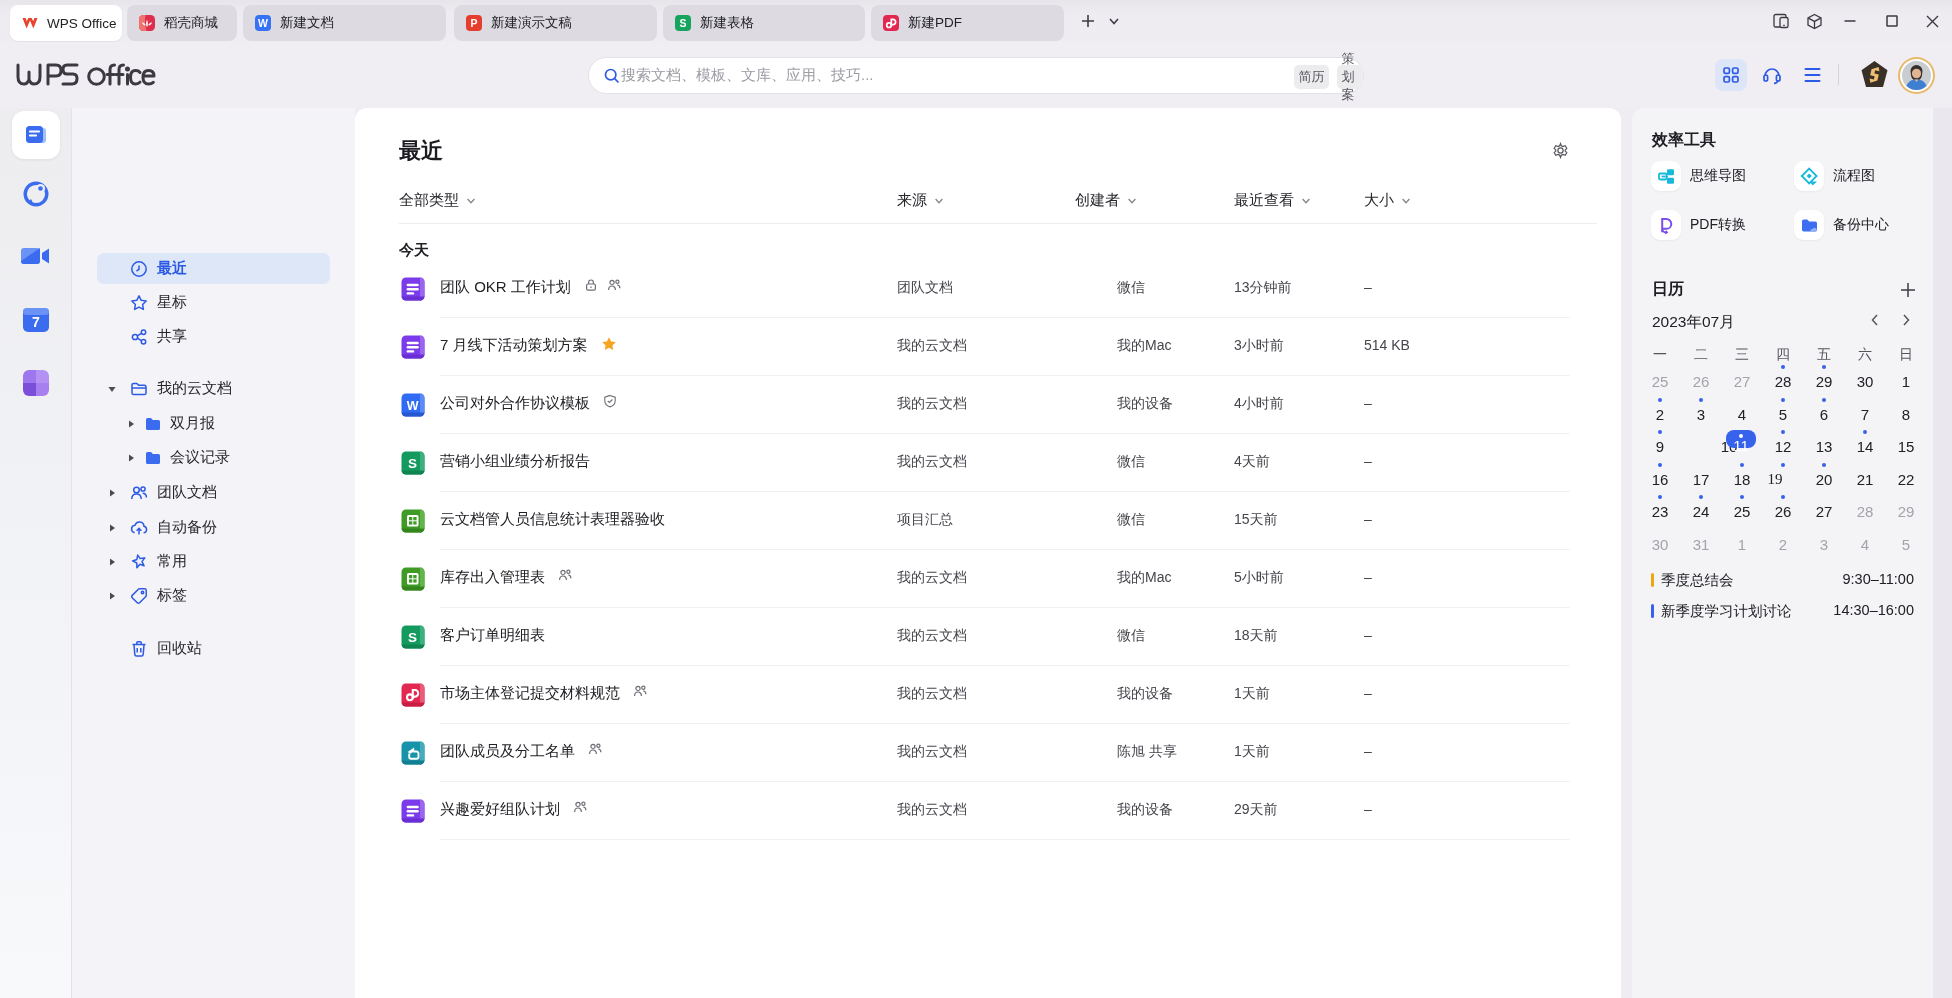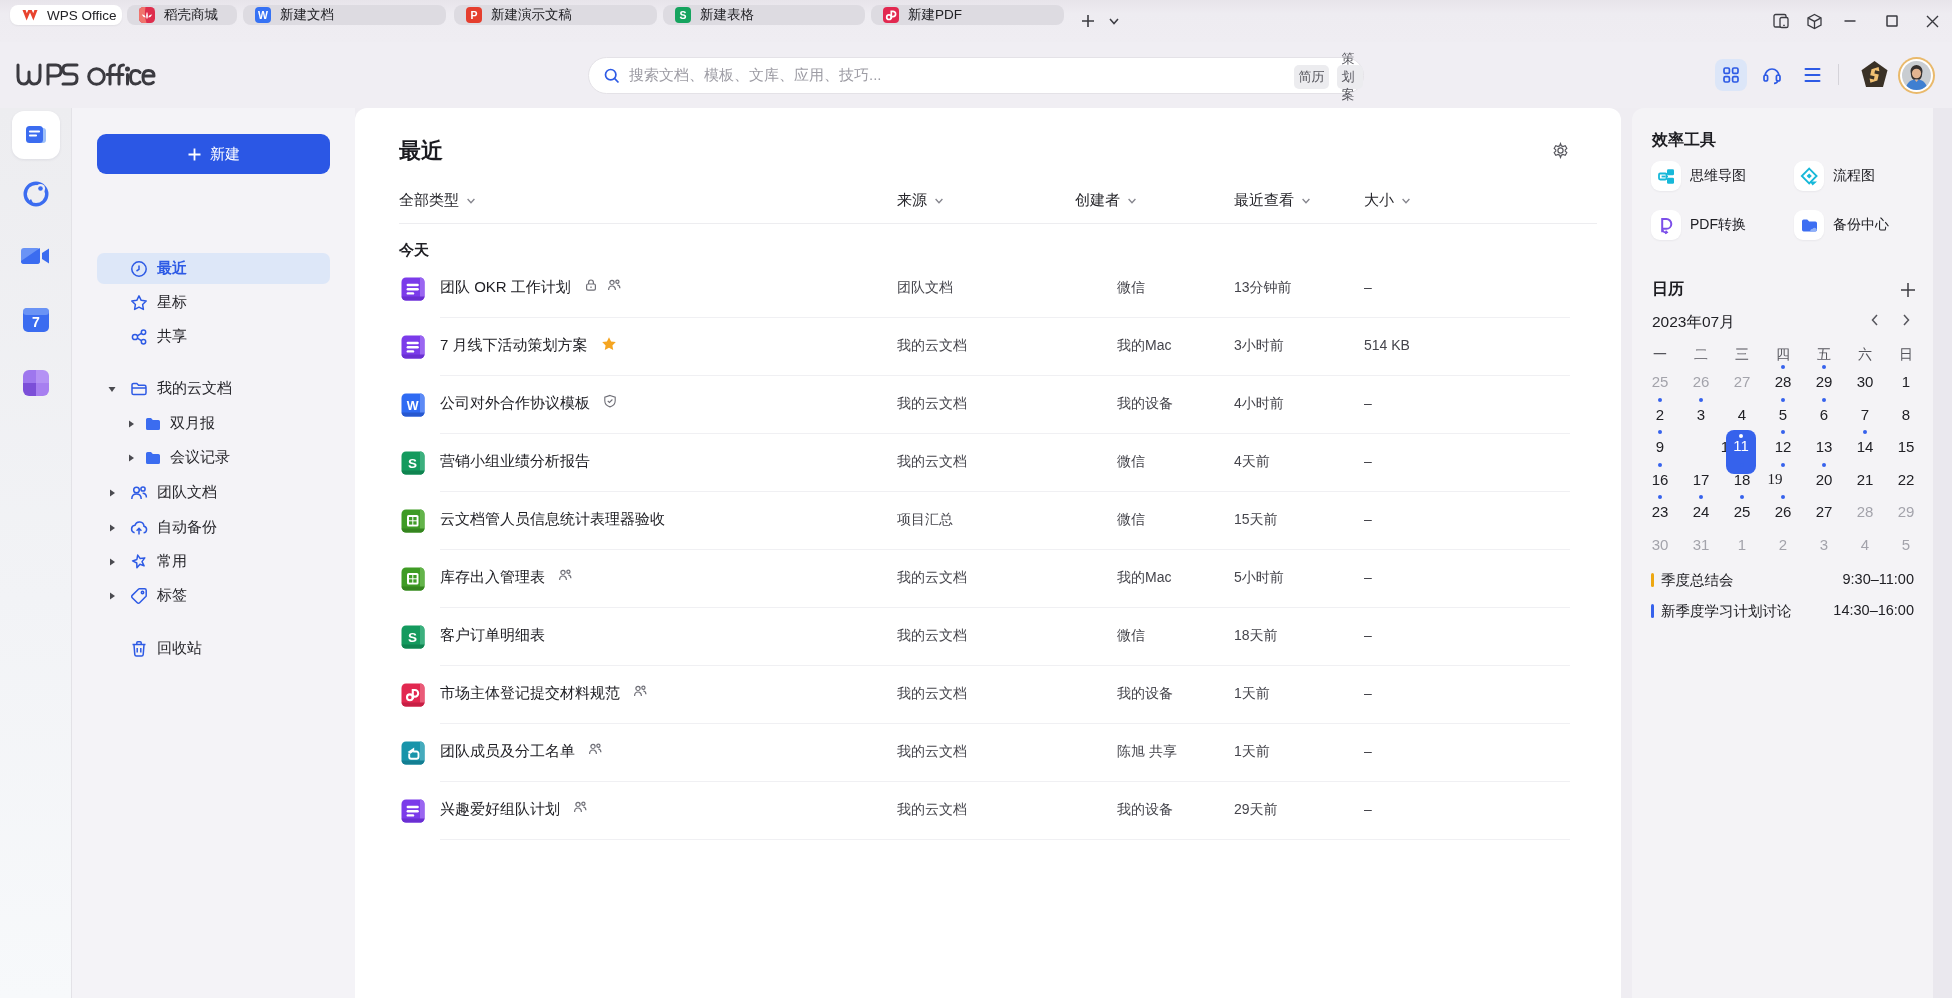--- a/index.html
+++ b/index.html
@@ -1,27 +1,27 @@
 <!DOCTYPE html>
 <html><head>
 <meta charset="utf-8">
 <style>
 * { margin:0; padding:0; box-sizing:border-box; }
 html,body { width:1952px; height:998px; overflow:hidden; }
 body { font-family:"Liberation Sans",sans-serif; background:#efedf2; position:relative; color:#212126; }
 
 #tabbar { position:absolute; left:0; top:0; width:1952px; height:42px; background:linear-gradient(180deg,#e7e4ea 0px,#eeecf1 14px,#efedf2 100%); }
-.tab { position:absolute; top:5px; height:20px; border-radius:8px; background:#dddbe1; display:flex; align-items:center; font-size:13.5px; color:#222226; }
+.tab { position:absolute; top:5px; height:36px; border-radius:8px; background:#dddbe1; display:flex; align-items:center; font-size:13.5px; color:#222226; }
 .tab.active { background:#ffffff; box-shadow:0 1px 2px rgba(0,0,0,.06); }
 .tab .ticon { width:18px; height:18px; margin:0 8px 0 11px; flex:0 0 auto; }
 .tbtn { position:absolute; top:7px; width:28px; height:28px; display:flex; align-items:center; justify-content:center; }
 
 #header { position:absolute; left:0; top:42px; width:1952px; height:66px; background:#f0eef3; }
 #search { position:absolute; left:588px; top:15px; width:776px; height:37px; background:#fff; border:1px solid #e4e2e7; border-radius:19px; display:flex; align-items:center; }
-#search .ph { color:#9d9ca4; font-size:15px; margin-left:8px; }
+#search .ph { color:#9d9ca4; font-size:15px; margin-left:0; }
 .stag { height:24px; border-radius:5px; background:#ececef; color:#55555c; font-size:13px; display:flex; align-items:center; padding:0 4.5px;margin-left:36px; }
 
 #rail { position:absolute; left:0; top:108px; width:72px; height:890px; background:linear-gradient(180deg,#ededf0 0%,#f2f3f6 55%,#f7f9fb 100%); border-right:1px solid #e3e2e7; }
 
 #side { position:absolute; left:72px; top:108px; width:283px; height:890px; background:#f4f3f7; }
 .btn-new { position:absolute; left:25px; top:26px; width:233px; height:40px; background:#2b57e5; border-radius:9px; color:#fff; font-size:15px; display:flex; align-items:center; justify-content:center; gap:8px; }
 .btn-imp { position:absolute; left:25px; top:79px; width:233px; height:40px; background:#fff; border:1px solid #e2e1e6; border-radius:9px; color:#2d5ae5; font-size:15px; display:flex; align-items:center; justify-content:center; gap:8px; }
 .mitem { position:absolute; left:25px; width:233px; height:31px; display:flex; align-items:center; font-size:15px; color:#26262b; }
 .mitem .arr { position:absolute; left:10px; width:10px; }
 .mitem .mic { position:absolute; left:33px; width:18px; height:18px; }
@@ -49,21 +49,21 @@
 #right { position:absolute; left:1632px; top:108px; width:320px; height:890px; background:#f4f3f6; border-radius:12px 0 0 0; }
 #right h2 { position:absolute; left:20px; font-size:16px; font-weight:700; color:#1c1c21; }
 .tool { position:absolute; display:flex; align-items:center; gap:9px; font-size:14px; color:#202025; }
 .tool .tbox { width:30px; height:30px; background:#fff; border-radius:9px; box-shadow:0 1px 2px rgba(20,20,40,.05); display:flex; align-items:center; justify-content:center; }
 
 #cal { position:absolute; left:0; top:0; width:320px; }
 .wd { position:absolute; width:30px; text-align:center; font-size:14px; color:#55555c; }
 .dn { position:absolute; width:30px; text-align:center; font-size:15px; color:#212126; }
 .dn.gray { color:#a3a3ab; }
 .dot { position:absolute; width:4px; height:4px; border-radius:2px; background:#3662ec; }
-#sel11 { position:absolute; width:30px; height:44px; background:#3662ec; border-radius:8px; color:#fff; font-size:15px; text-align:center; }
+#sel11 { position:absolute; width:30px; height:18px; background:#3662ec; border-radius:8px; color:#fff; font-size:15px; text-align:center; }
 .agn { position:absolute; left:19px; width:263px; height:20px; font-size:14.5px; color:#202025; }
 .agn .bar { position:absolute; left:0; top:3px; width:3px; height:14px; border-radius:1.5px; }
 .agn .at { position:absolute; left:10px; top:1px; }
 .agn .tm { position:absolute; right:0; top:1px; }
 </style>
 </head>
 <body>
 <div id="tabbar">
   <div class="tab active" style="left:10px;width:112px;">
     <svg class="ticon" viewBox="0 0 18 18">
@@ -260,23 +260,20 @@
       </defs>
       <g clip-path="url(#rg)">
         <rect x="1" y="1" width="13" height="13" fill="#9e77ee"></rect>
         <rect x="14" y="1" width="13" height="13" fill="#b492f4"></rect>
         <rect x="1" y="14" width="13" height="13" fill="#7c4fd8"></rect>
         <rect x="14" y="14" width="13" height="13" fill="#a77ff0"></rect>
       </g>
     </svg>
 </div>
 <div id="side">
-  <div class="btn-new"><svg width="15" height="15" viewBox="0 0 15 15">
-        <path d="M7.5 1.5 V13.5 M1.5 7.5 H13.5" stroke="#fff" stroke-width="1.8"></path>
-      </svg>新建</div>
 
   <div class="mitem sel" style="top:145px;">
     <svg class="mic" viewBox="0 0 18 18" fill="none" stroke="#2d5ae5" stroke-width="1.5">
         <circle cx="9" cy="9" r="7.2"></circle>
         <path d="M9 5.4 V9.4 L6.5 11"></path>
       </svg>
     <span class="mtx">最近</span>
   </div>
   <div class="mitem" style="top:179px;">
     <svg class="mic" viewBox="0 0 18 18" fill="none" stroke="#2d5ae5" stroke-width="1.5" stroke-linejoin="round">

